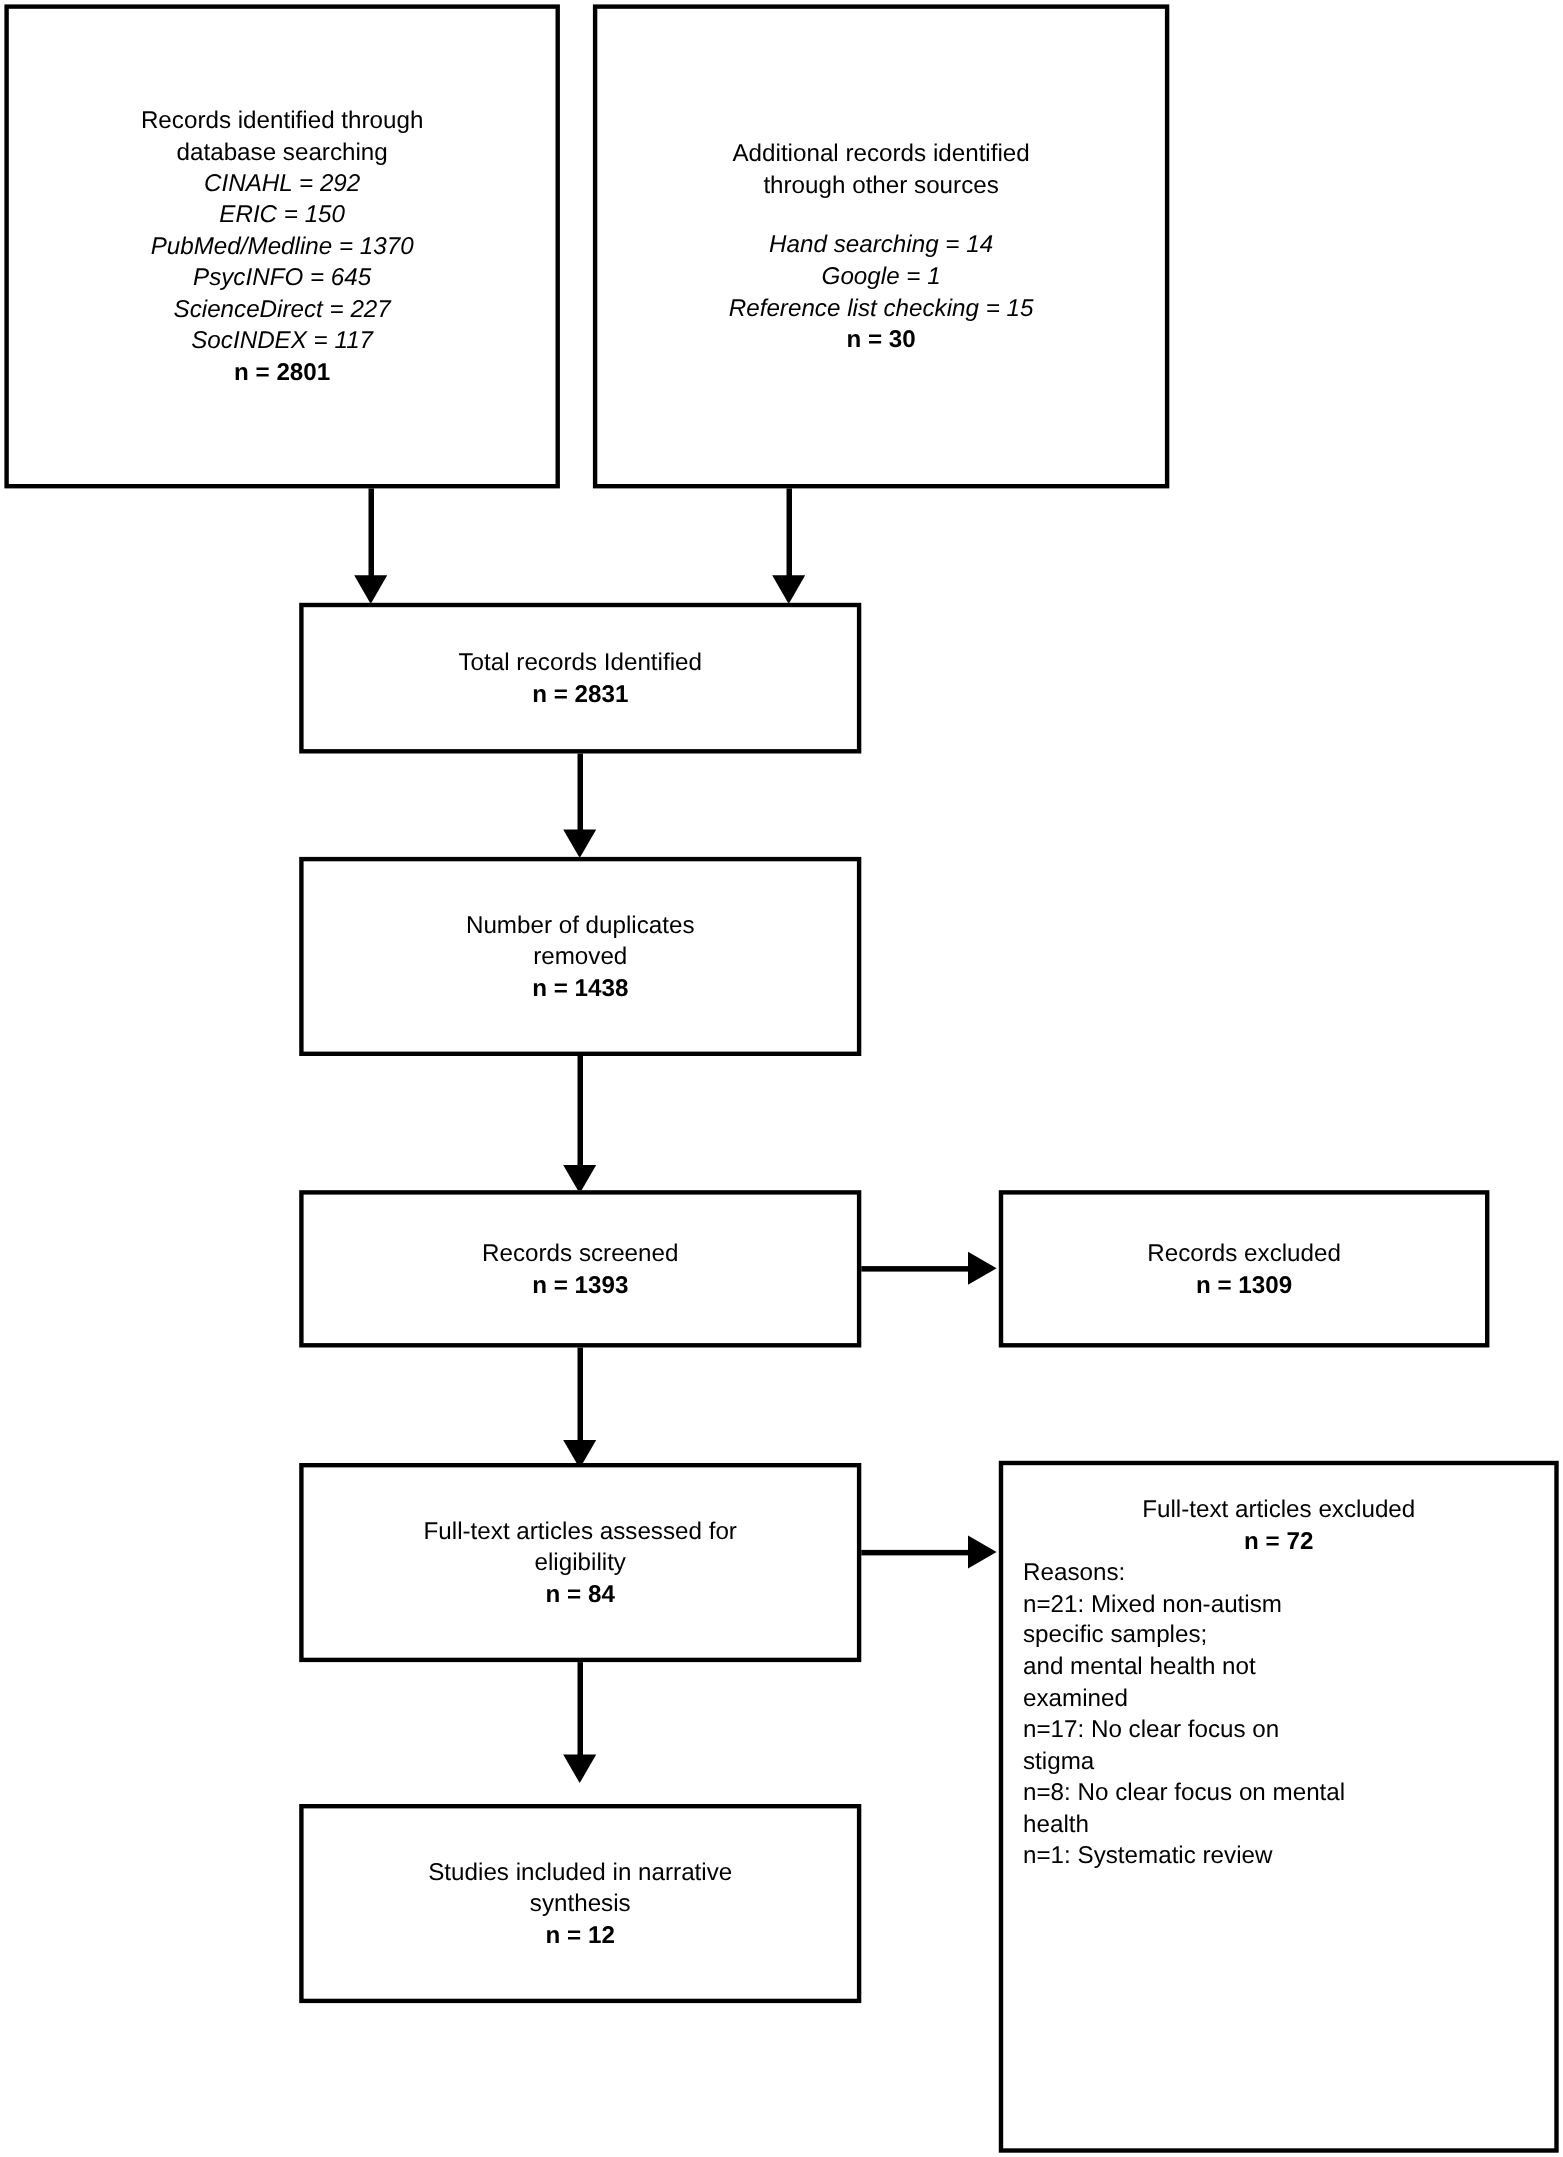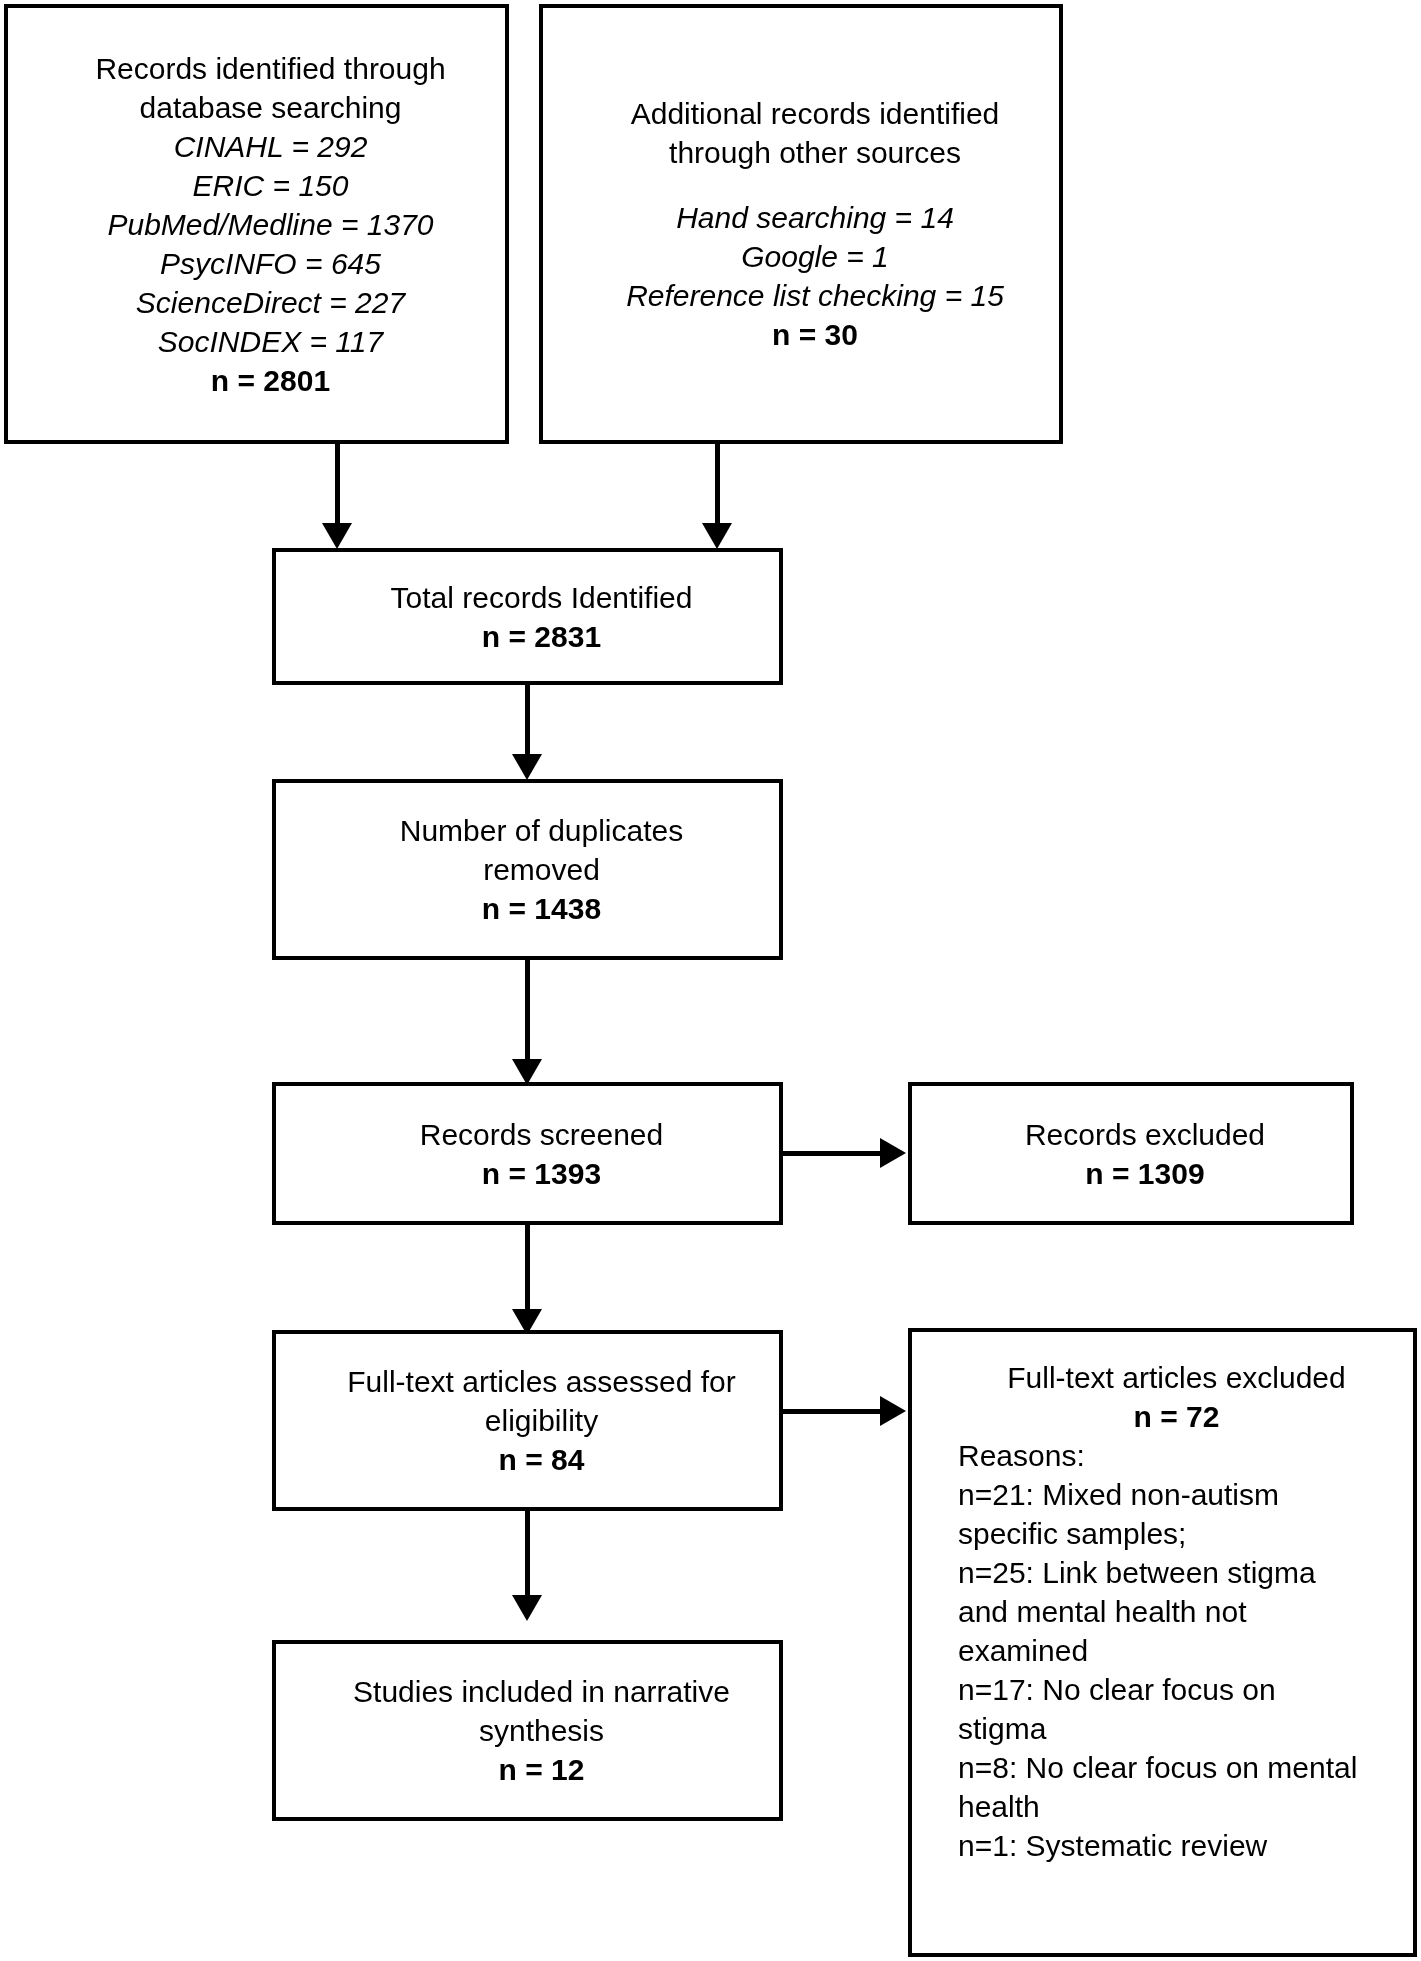--- a/index.html
+++ b/index.html
@@ -29,25 +29,24 @@
     justify-content: center;
     text-align: center;
     line-height: 1.30;
   }
   .box.left-align {
     align-items: stretch;
     text-align: left;
   }
   .ln {
     display: block;
-    font-size: 30px;
+    font-size: 22px;
     font-weight: normal;
     font-style: normal;
     white-space: pre-wrap;
-    margin-left: 28px;
   }
   .ln.ital {
     font-style: italic;
   }
   .ln.bold {
     font-weight: bold;
   }
   .ln.lft {
     text-align: left;
   }
@@ -161,21 +160,20 @@
 
   <div class="hline" style="left:783px; top:1409px; width:105px;"></div>
   <div class="arrow-right" style="left:880px; top:1396px;"></div>
 
   <div class="box left-align" style="left:908px; top:1328px; width:509px; height:629px; justify-content:flex-start; padding:26px 18px 12px 18px;">
     <span class="ln ctr">Full-text articles excluded</span>
     <span class="ln ctr bold">n = 72</span>
     <span class="ln lft">Reasons:</span>
     <span class="ln lft">n=21: Mixed non-autism</span>
     <span class="ln lft">specific samples;</span>
-    <span class="ln lft">n=25: Link between stigma</span>
     <span class="ln lft">and mental health not</span>
     <span class="ln lft">examined</span>
     <span class="ln lft">n=17: No clear focus on</span>
     <span class="ln lft">stigma</span>
     <span class="ln lft">n=8: No clear focus on mental</span>
     <span class="ln lft">health</span>
     <span class="ln lft">n=1: Systematic review</span>
   </div>
 
   <div class="vline" style="left:525px; top:1511px; height:100px;"></div>

